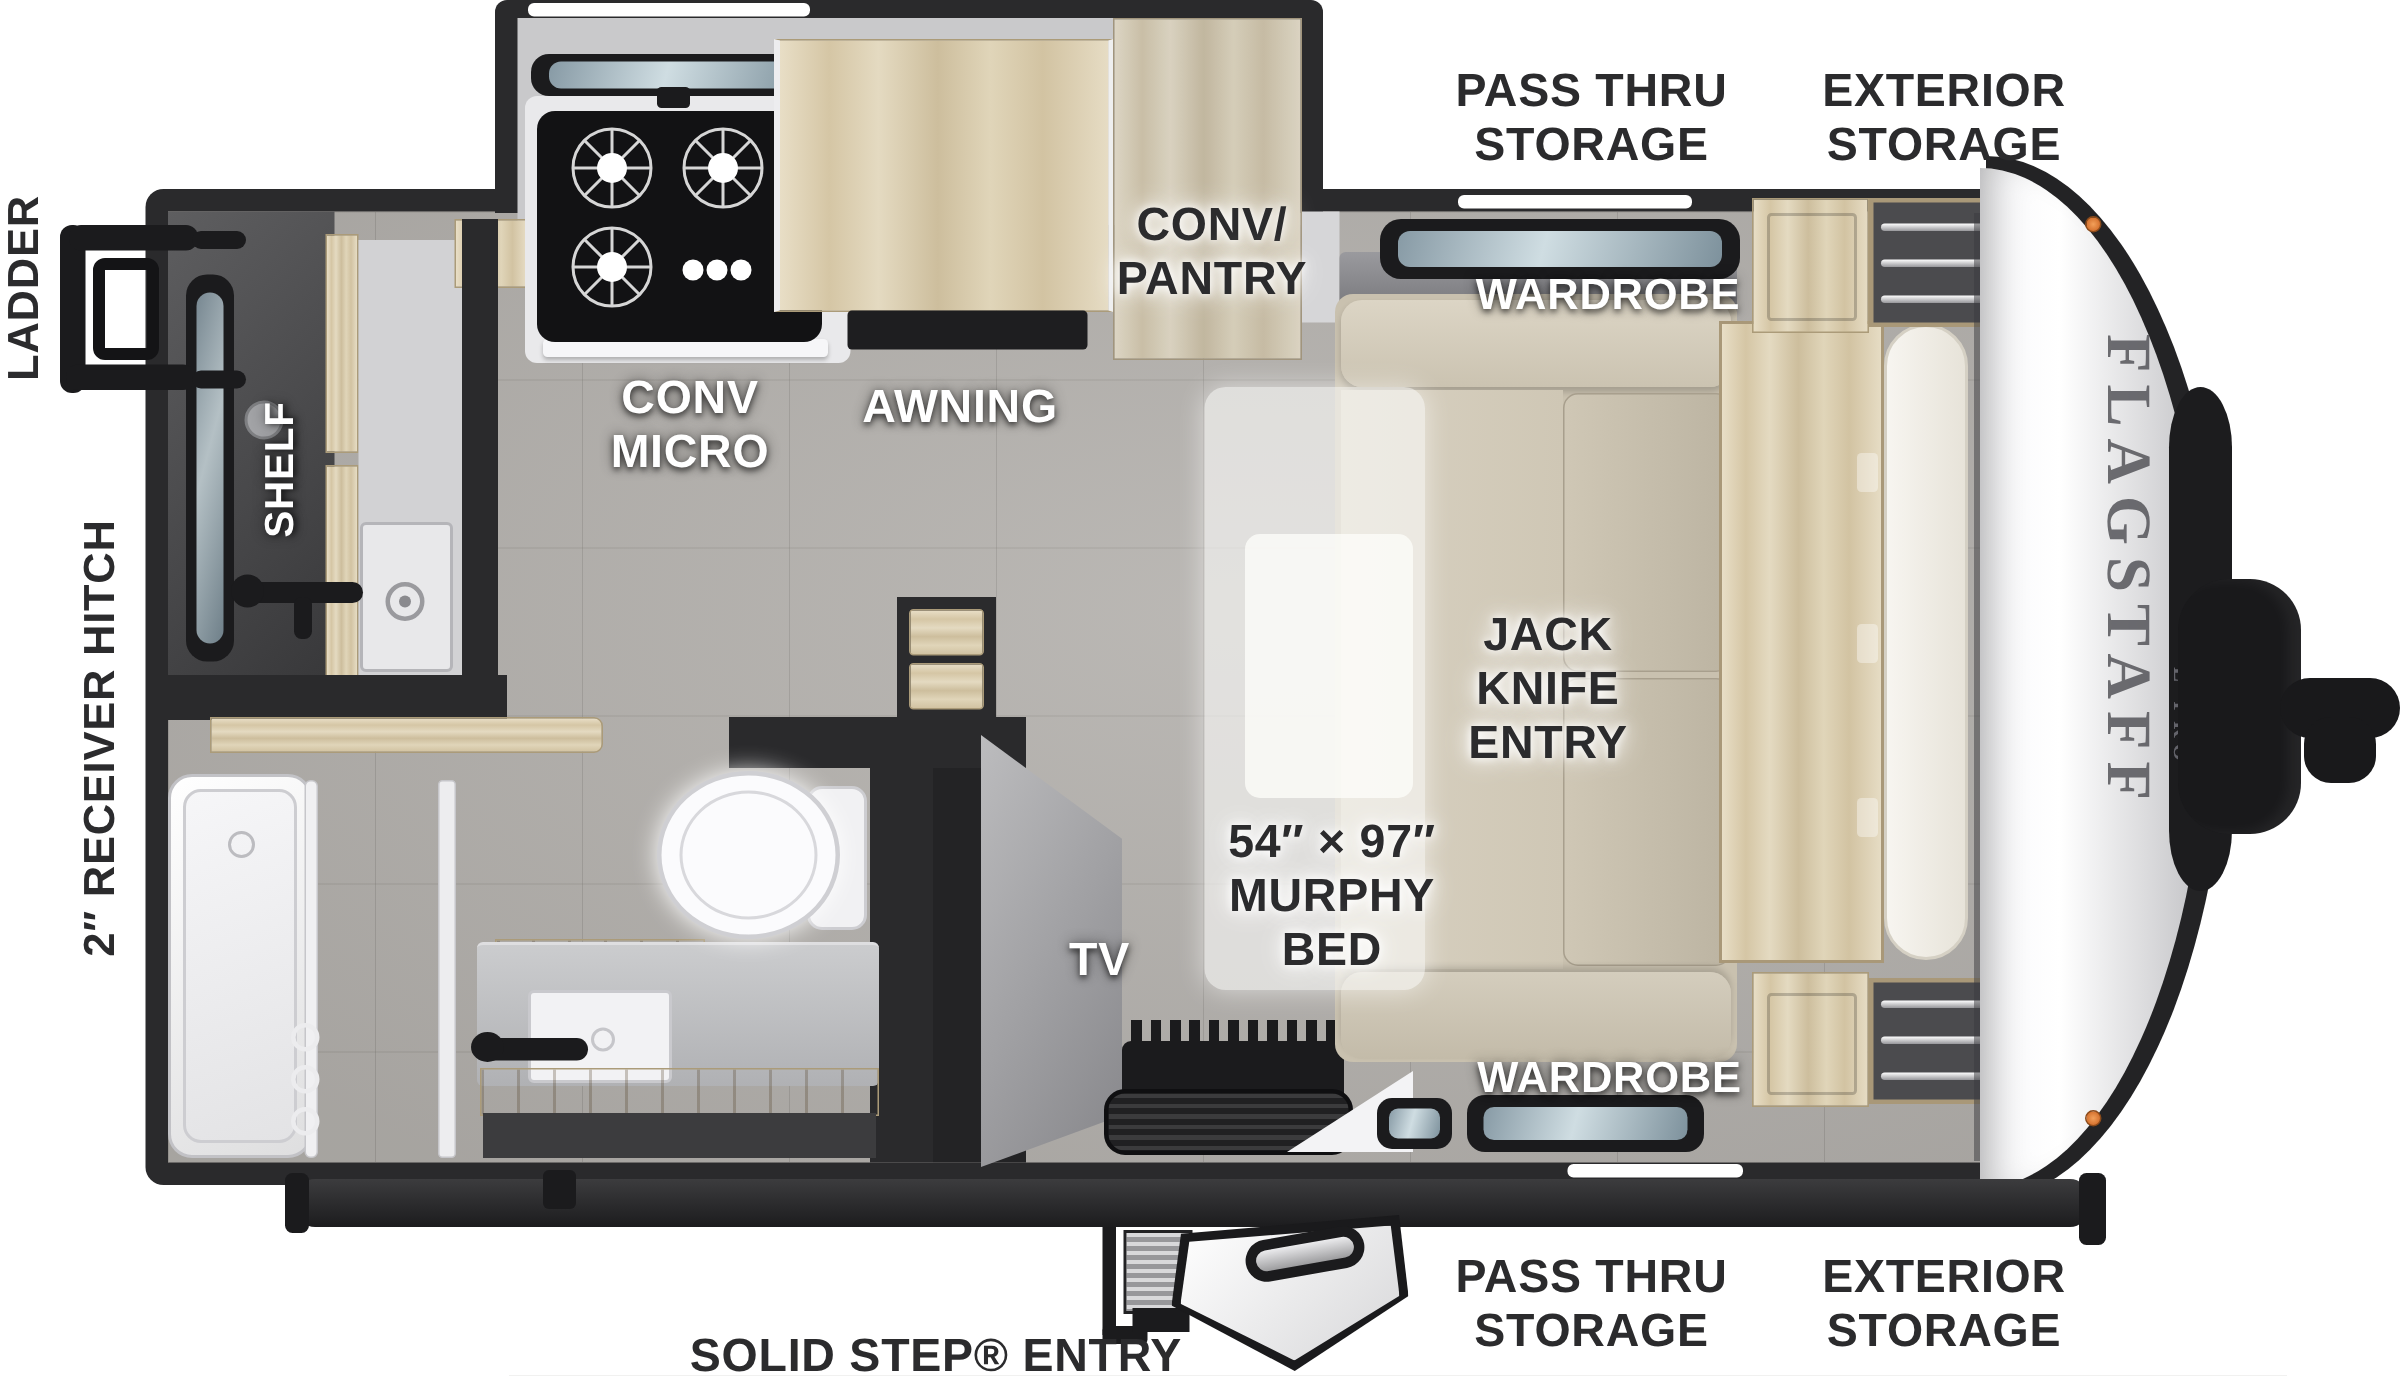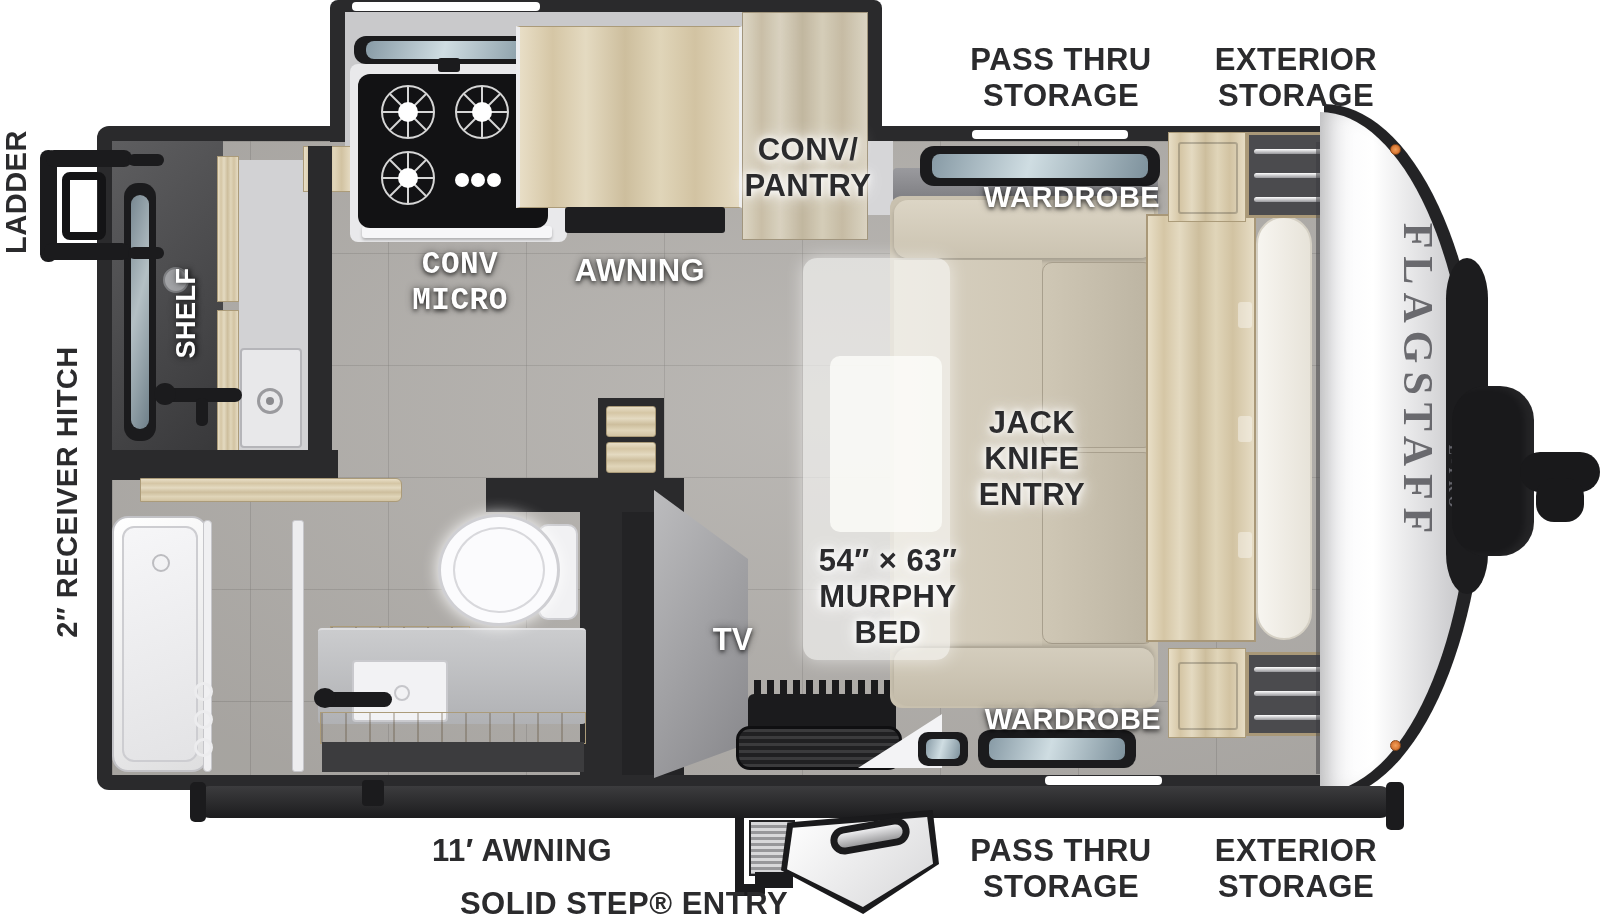--- a/index.html
+++ b/index.html
@@ -263,35 +263,34 @@
   <div class="abs" style="left:830px;top:356px;width:112px;height:176px;background:rgba(253,252,249,.8);border-radius:10px;"></div>
 
   <div class="lbl" style="left:1061px;top:78px;">PASS THRU
 STORAGE</div>
   <div class="lbl" style="left:1296px;top:78px;">EXTERIOR
 STORAGE</div>
   <div class="lbl" style="left:1061px;top:869px;">PASS THRU
 STORAGE</div>
   <div class="lbl" style="left:1296px;top:869px;">EXTERIOR
 STORAGE</div>
-  <div class="lbl" style="left:522px;top:851px;">11′ AWNING</div>
   <div class="lbl" style="left:624px;top:904px;">SOLID STEP® ENTRY</div>
   <div class="lbl rot" style="left:17px;top:192px;">LADDER</div>
   <div class="lbl rot" style="left:68px;top:492px;">2″ RECEIVER HITCH</div>
 
-  <div class="lbl-light" style="left:460px;top:283px;font-family:Liberation Mono, monospace;">CONV
+  <div class="lbl-light" style="left:460px;top:283px;">CONV
 MICRO</div>
   <div class="lbl-light" style="left:640px;top:271px;">AWNING</div>
   <div class="lbl-light rot" style="left:187px;top:313px;">SHELF</div>
   <div class="lbl-light" style="left:733px;top:640px;">TV</div>
   <div class="lbl-light sm" style="left:1072px;top:198px;">WARDROBE</div>
   <div class="lbl-light sm" style="left:1073px;top:720px;">WARDROBE</div>
 
   <div class="lbl-dark" style="left:808px;top:168px;">CONV/
 PANTRY</div>
-  <div class="lbl-dark" style="left:888px;top:597px;">54″ × 63″
+  <div class="lbl-dark" style="left:888px;top:597px;">54″ × 97″
 MURPHY
 BED</div>
   <div class="lbl-dark" style="left:1032px;top:459px;">JACK
 KNIFE
 ENTRY</div>
 
 </div>
 
 </body></html>

